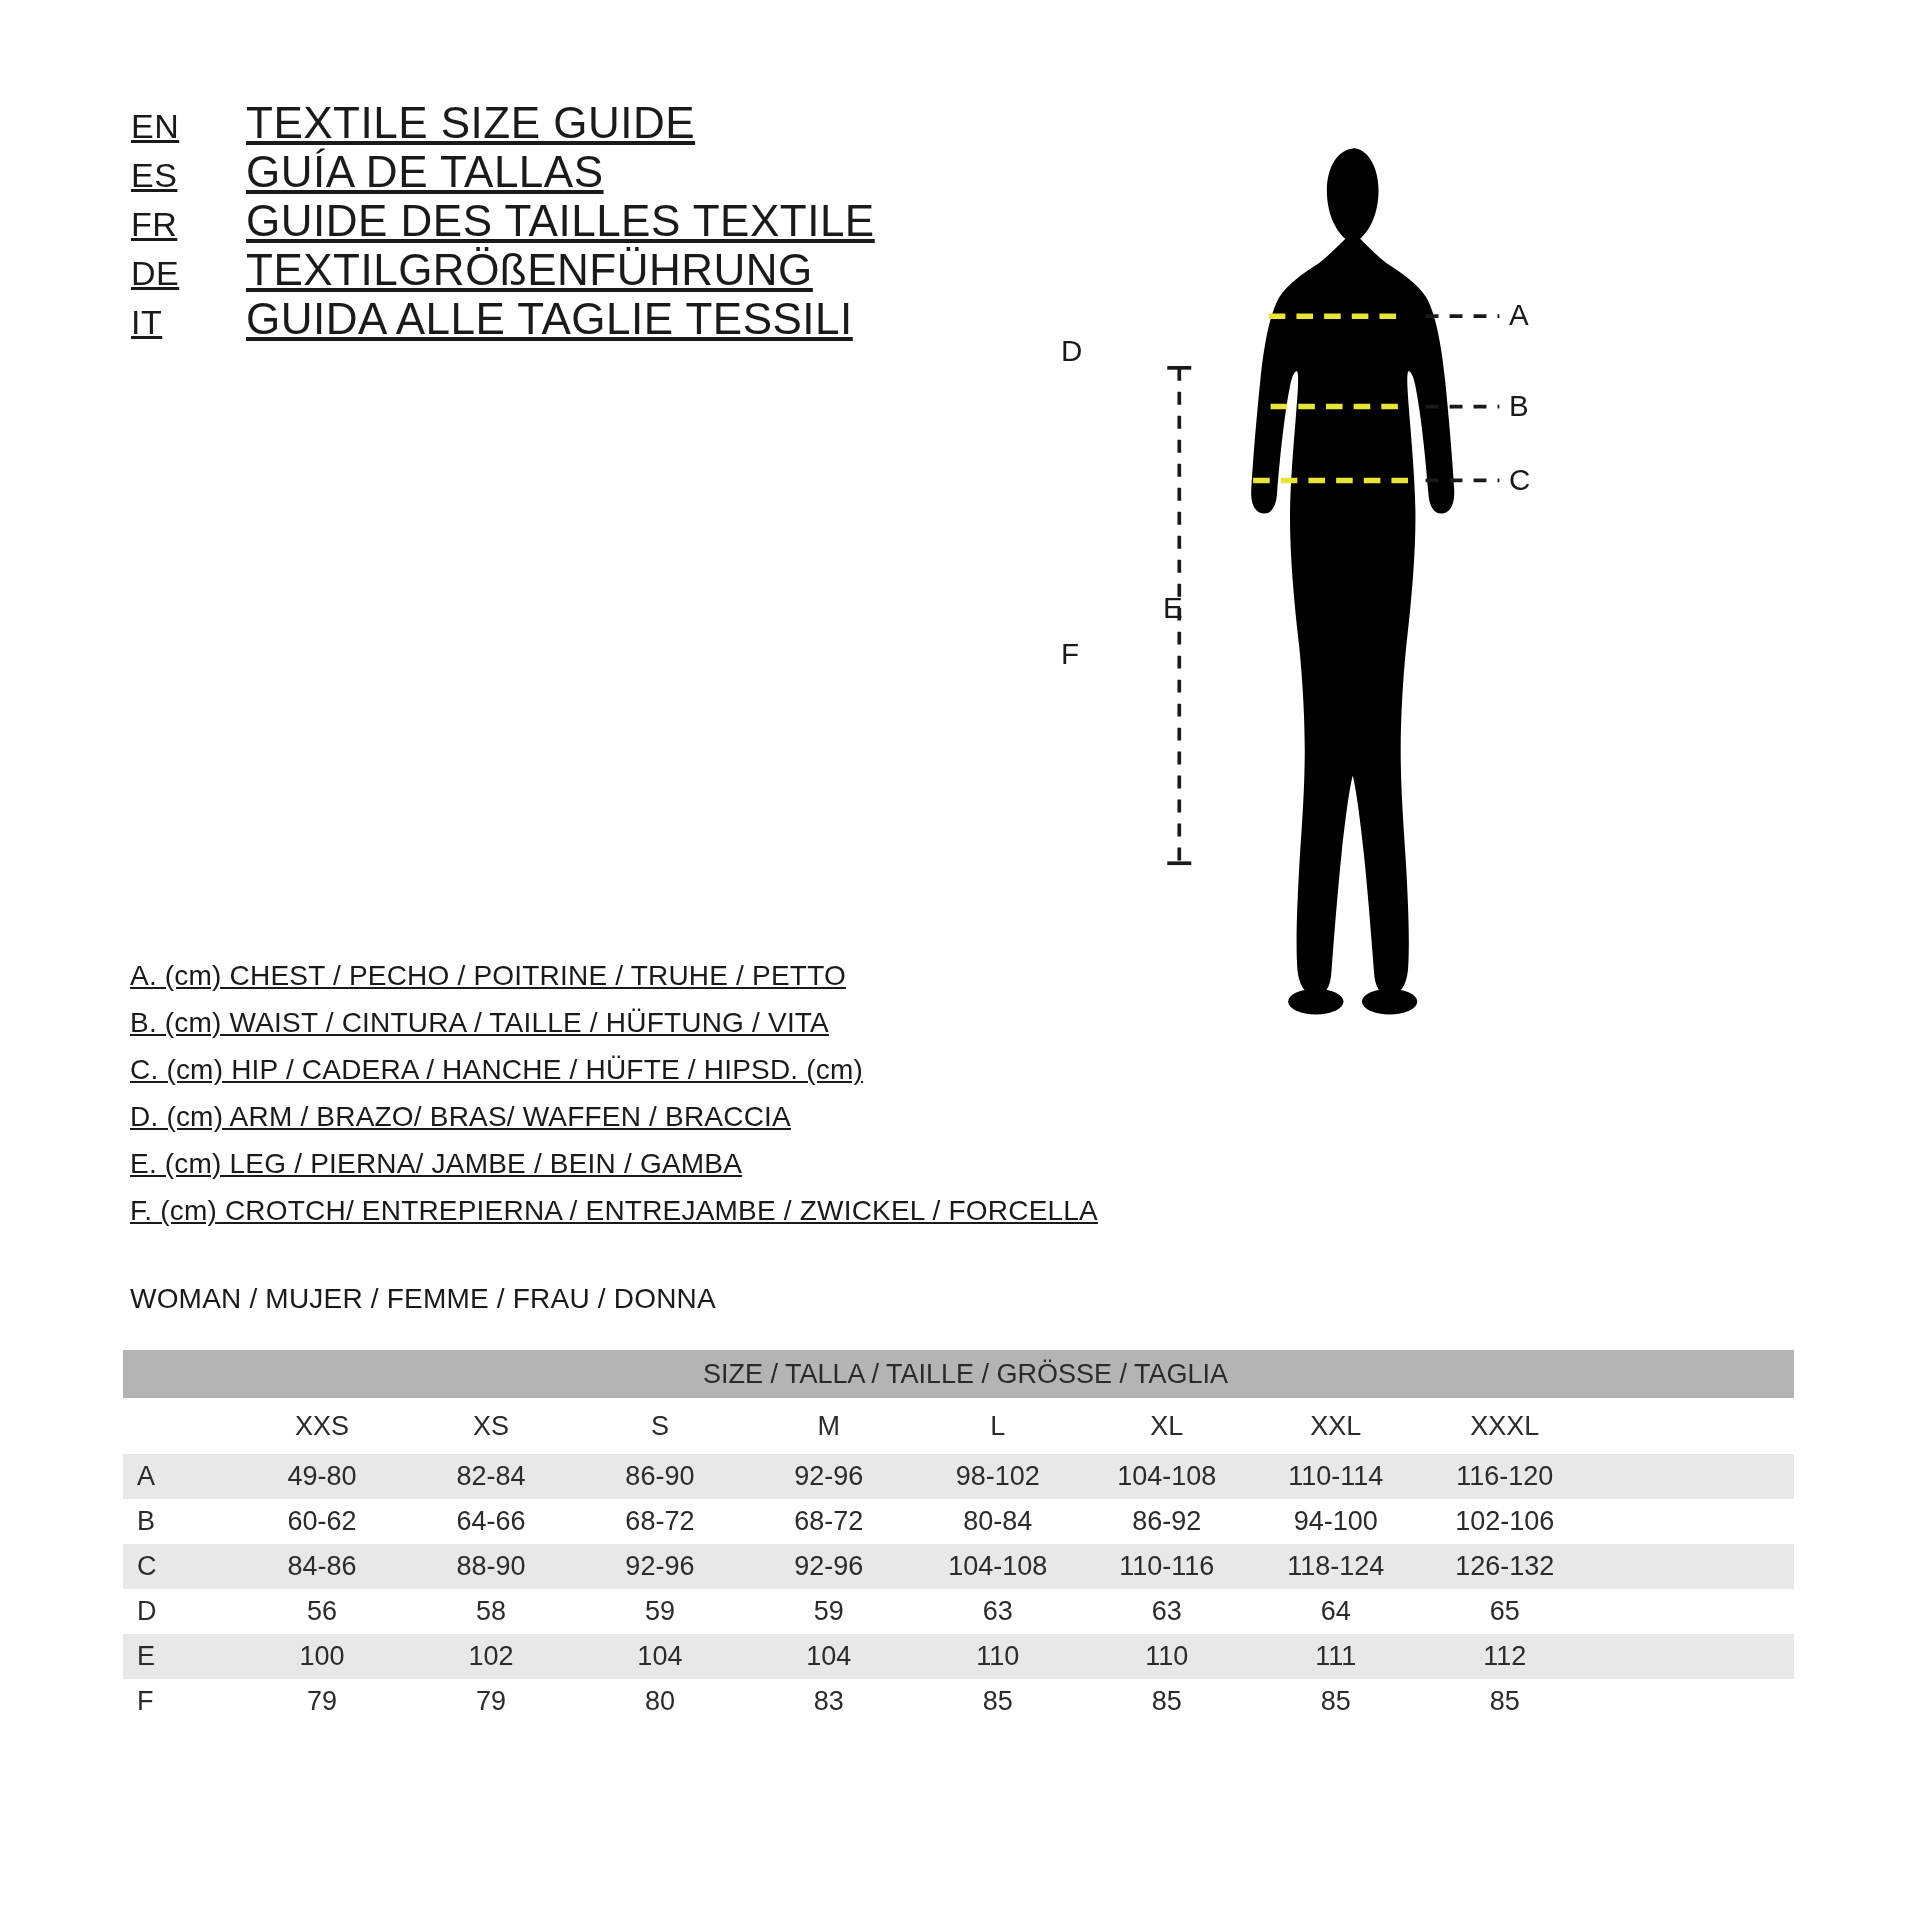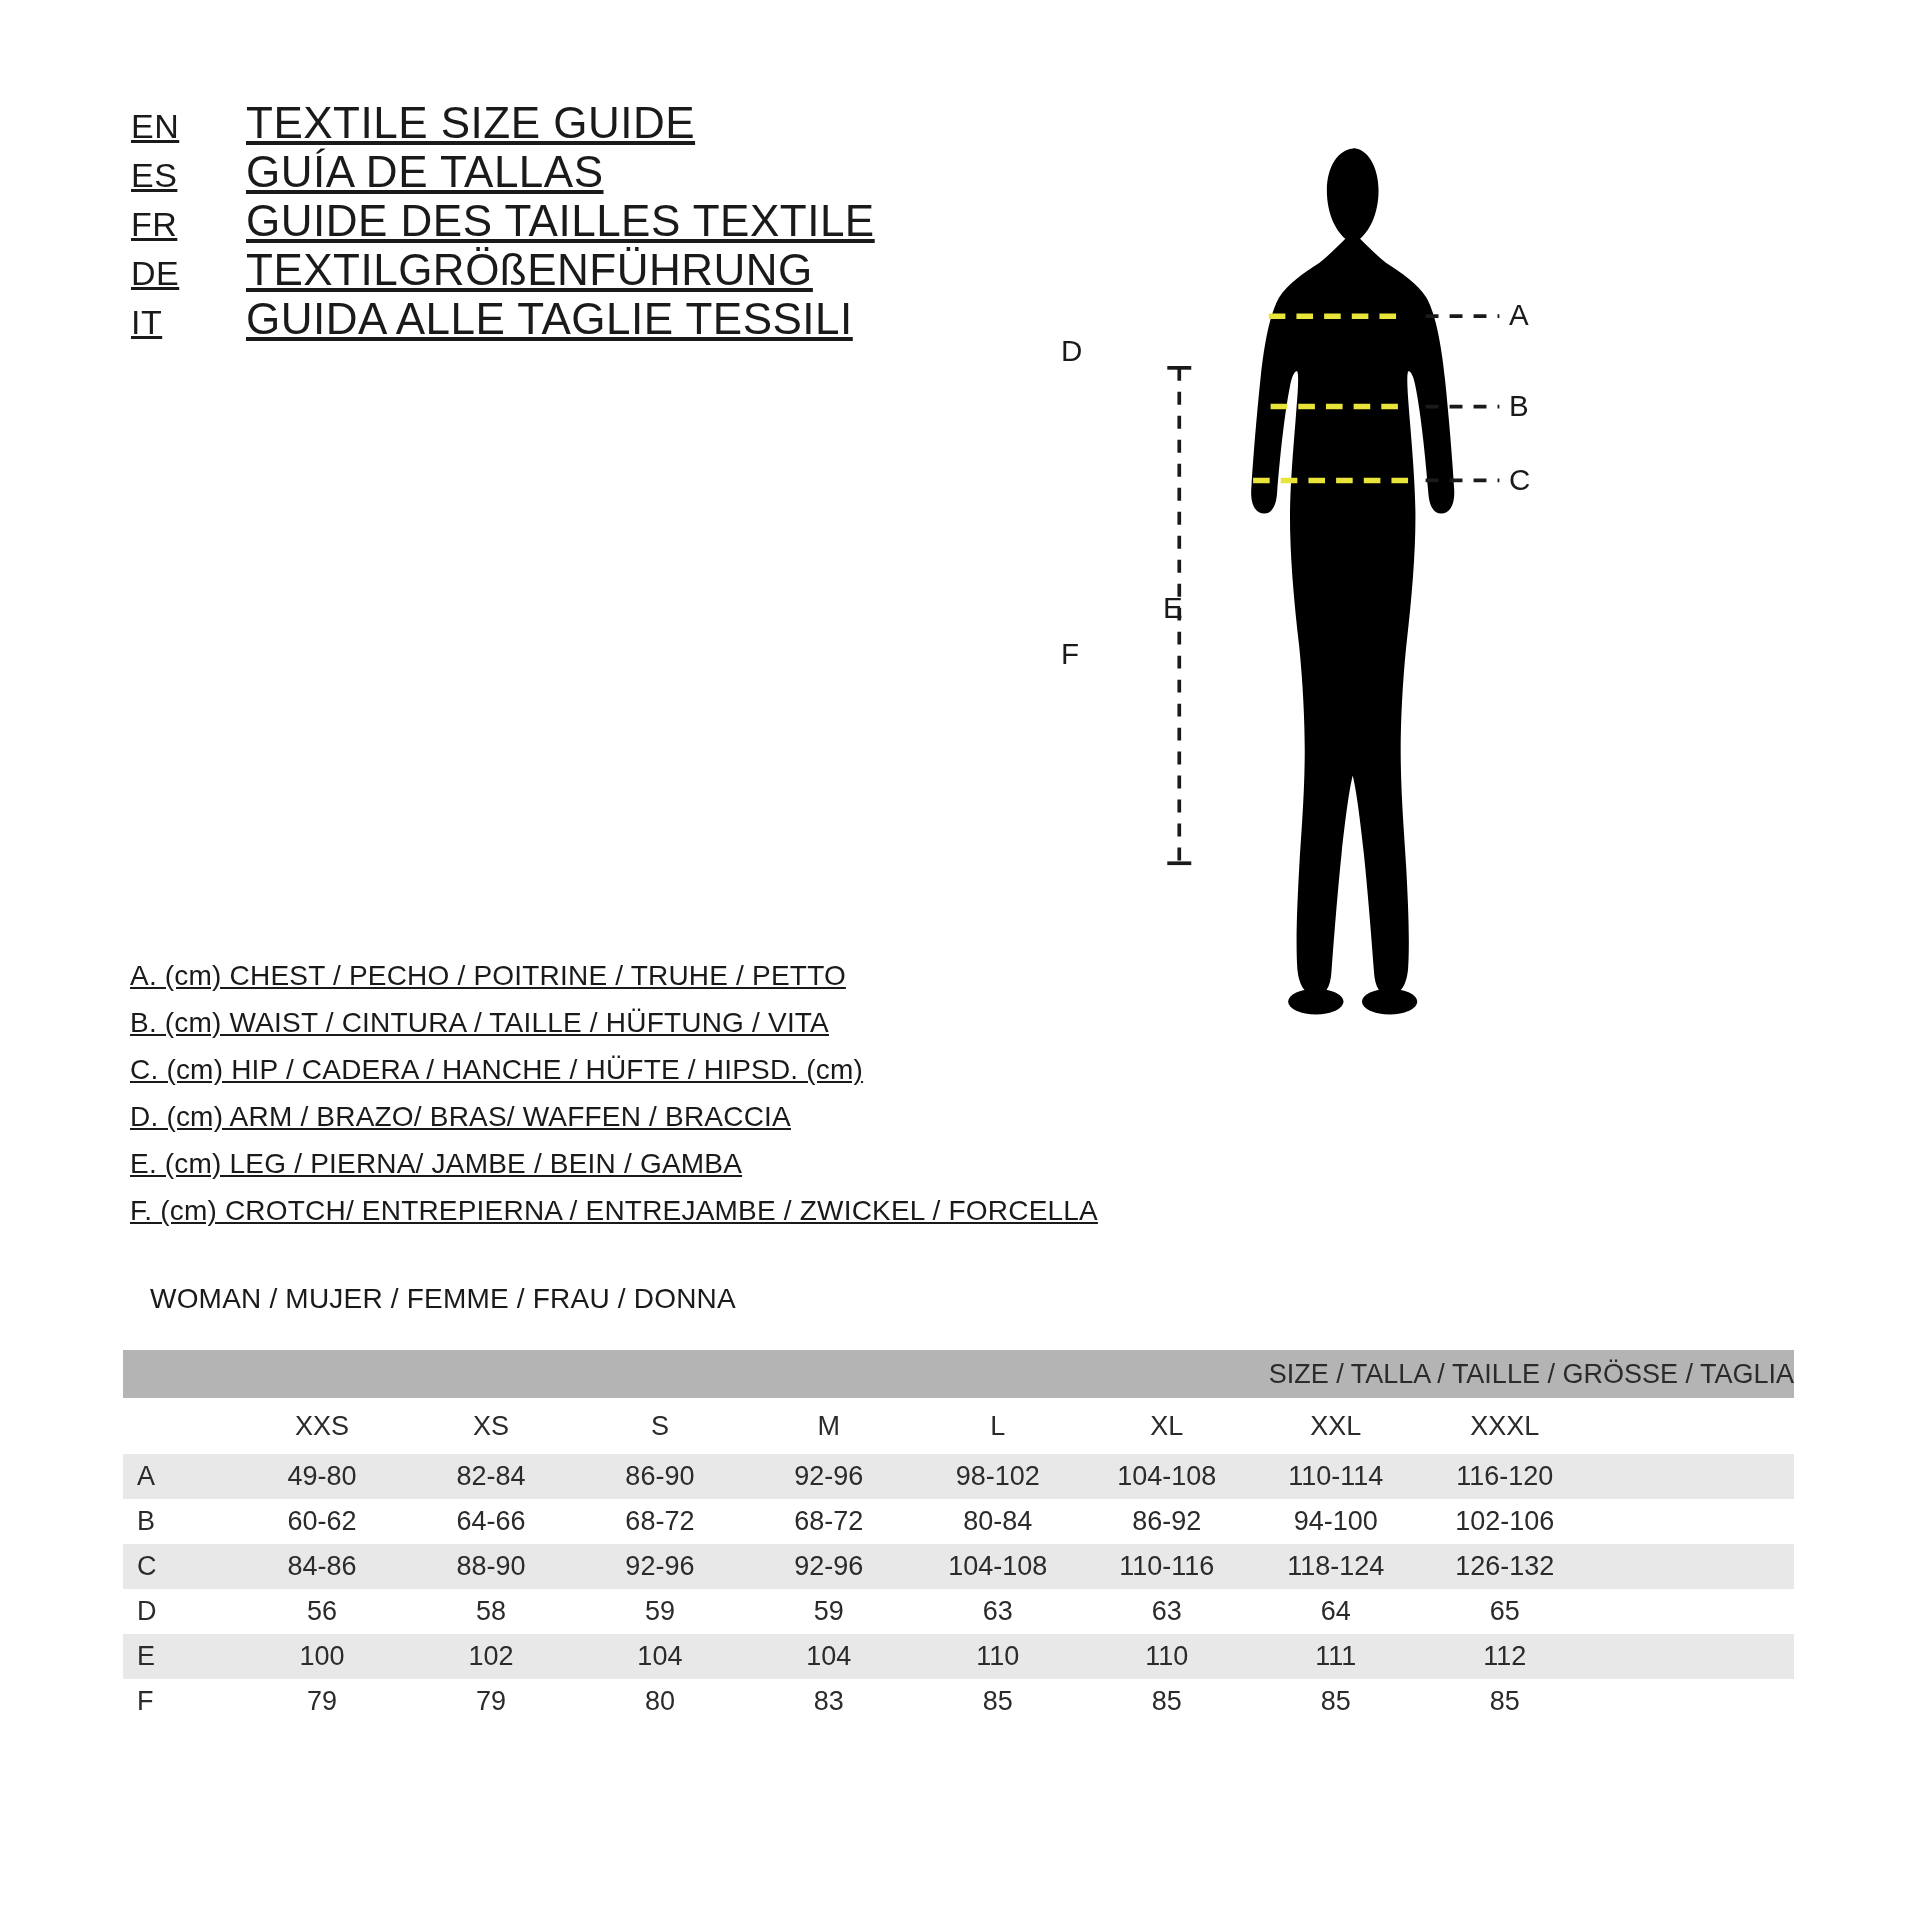--- a/index.html
+++ b/index.html
@@ -53,21 +53,20 @@
     text-decoration: underline;
   }
 
   .woman-label {
     position: absolute;
     left: 130px;
     top: 1283px;
     font-size: 28px;
     letter-spacing: 0.2px;
     white-space: nowrap;
-    margin-left: 20px;
   }
 
   
   .size-table {
     position: absolute;
     left: 123px;
     top: 1350px;
     width: 1671px;
     border-collapse: collapse;
     font-size: 27px;
@@ -75,21 +74,21 @@
   }
   .size-table td, .size-table th {
     padding: 0;
     height: 45px;
     font-weight: normal;
     text-align: center;
     vertical-align: middle;
   }
   .size-table .hdr-row td {
     background: #b4b4b4;
-    text-align: right;
+    text-align: center;
     padding-left: 14px;
     height: 48px;
     font-size: 27px;
   }
   .size-table .col-row td {
     background: #ffffff;
     height: 56px;
   }
   .size-table tr.shaded td {
     background: #e8e8e8;

